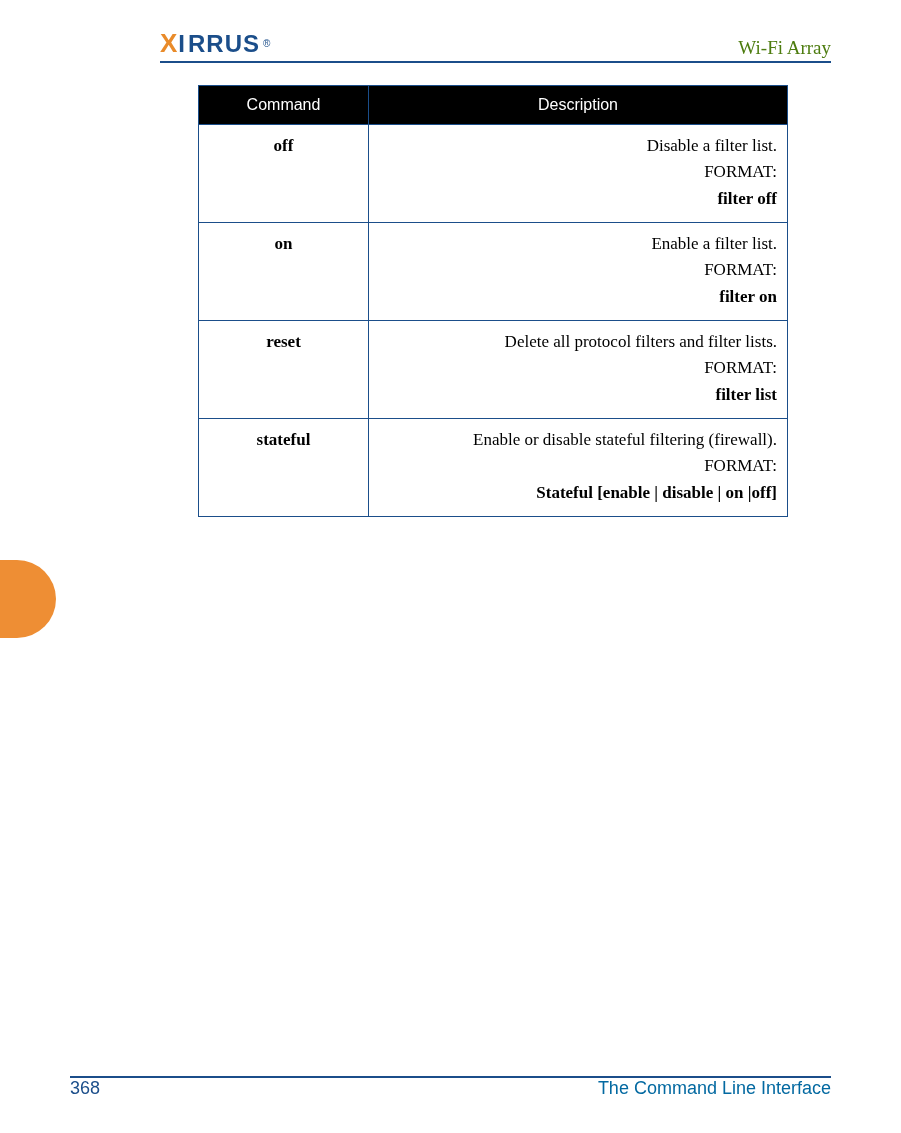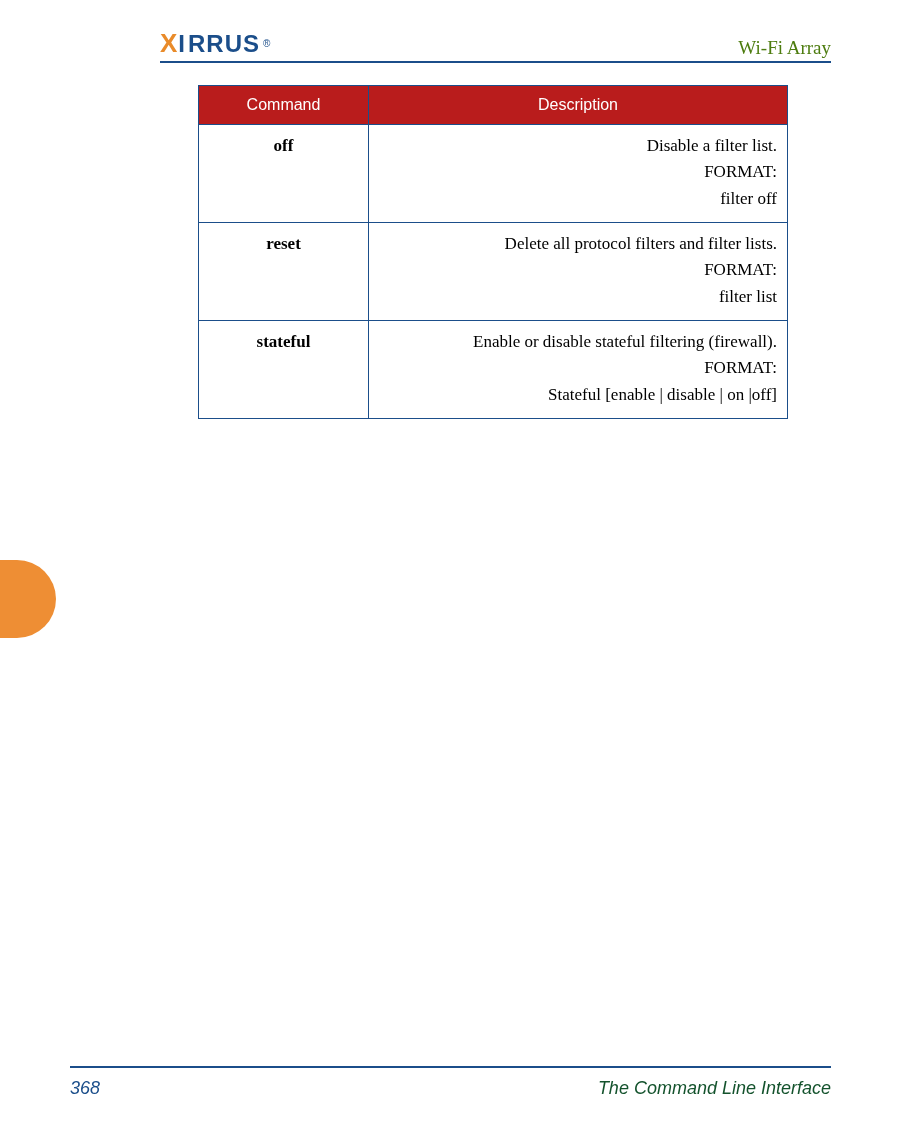--- a/index.html
+++ b/index.html
@@ -43,21 +43,21 @@
     }
     .content {
       margin-top: 22px;
       margin-left: 128px;
     }
     table.cmd {
       border-collapse: collapse;
       width: 590px;
     }
     table.cmd th {
-      background: #b91c1c;
+      background: #000000;
       color: #fff;
       font-weight: normal;
       font-family: Arial, Helvetica, sans-serif;
       font-size: 16px;
       padding: 10px 8px;
       border: 1px solid #1b4e8a;
       border-bottom: 1px solid #1b4e8a;
       text-align: center;
     }
     table.cmd th.cmd-col { width: 170px; }
@@ -69,45 +69,44 @@
       line-height: 1.55;
       text-align: right;
     }
     table.cmd td.cmd-cell {
       text-align: center;
       font-weight: bold;
       font-family: Georgia, serif;
       margin-top: 14px;
     }
     .format-label { display:block; }
-    .format-bold { font-weight: normal; }
+    .format-bold { font-weight: bold; }
     .side-tab {
       position: absolute;
       left: 0;
       top: 560px;
       width: 56px;
       height: 78px;
       background: #ee8e34;
       border-top-right-radius: 40px;
       border-bottom-right-radius: 40px;
     }
     .footer {
       position: absolute;
       left: 70px;
       right: 70px;
       bottom: 34px;
       border-top: 2px solid #1b4e8a;
       display: flex;
       justify-content: space-between;
-      padding-top: 10px;
+      padding-top: 0;
       font-size: 18px;
-      font-style: italic;
     }
     .footer .pagenum { color: #1b4e8a; font-family: Arial, Helvetica, sans-serif; }
-    .footer .section { color: #14532d; font-family: Arial, Helvetica, sans-serif; }
+    .footer .section { color: #0369a1; font-family: Arial, Helvetica, sans-serif; }
   </style>
 </head>
 <body>
 
 <div class="page">
   <div class="header-row">
     <div class="logo">
       <span class="x">X</span>
         <span>I</span>
         <span>RRUS</span>
@@ -127,20 +126,28 @@
       <tbody>
         <tr>
           <td class="cmd-cell">off</td>
           <td>
             <span>Disable a filter list.</span>
             <span class="format-label">FORMAT:</span>
             <span class="format-bold">filter off</span>
           </td>
         </tr>
         <tr>
+          <td class="cmd-cell">on</td>
+          <td>
+            <span>Enable a filter list.</span>
+            <span class="format-label">FORMAT:</span>
+            <span class="format-bold">filter on</span>
+          </td>
+        </tr>
+        <tr>
           <td class="cmd-cell">reset</td>
           <td>
             <span>Delete all protocol filters and filter lists.</span>
             <span class="format-label">FORMAT:</span>
             <span class="format-bold">filter list</span>
           </td>
         </tr>
         <tr>
           <td class="cmd-cell">stateful</td>
           <td>

